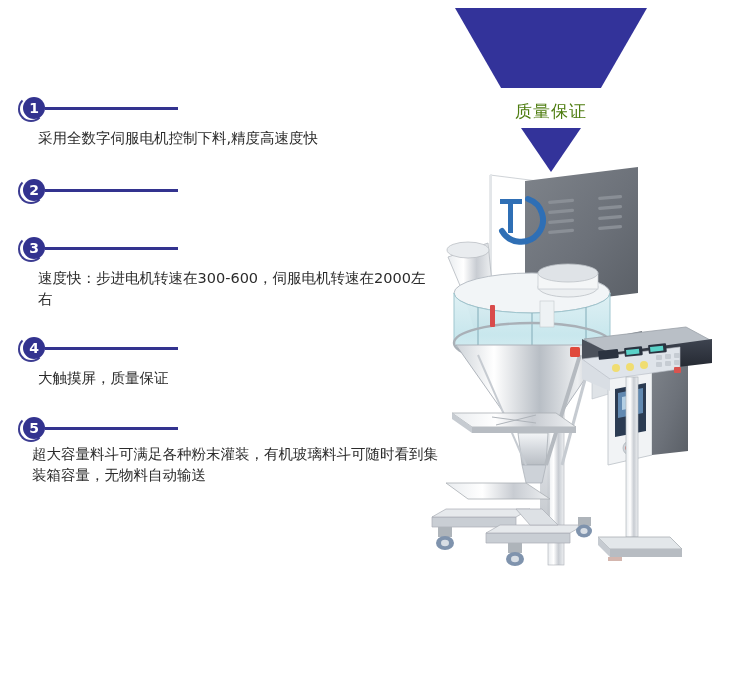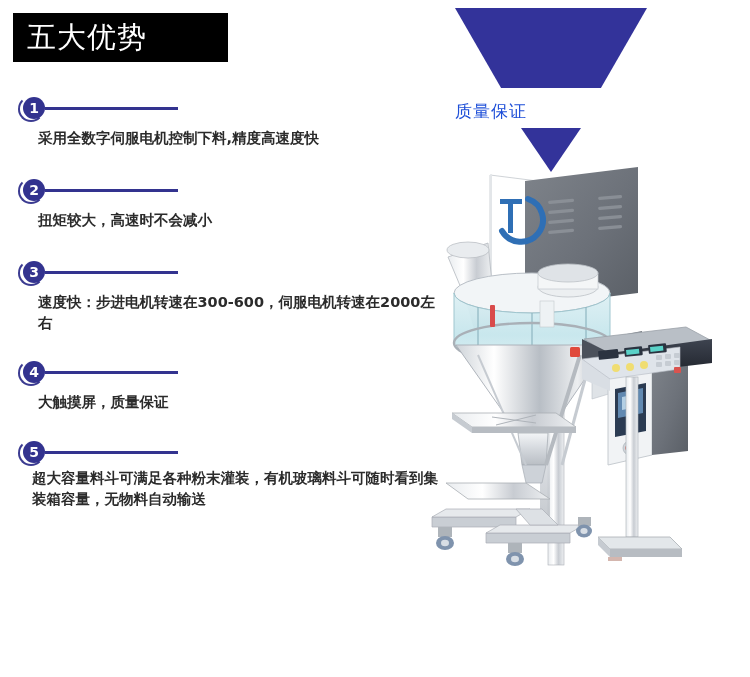--- a/index.html
+++ b/index.html
@@ -58,58 +58,54 @@
     background:#33338f;
   }
   .adv-text{
     margin-left:20px;
     font-size:14.5px;
     line-height:1.45;
     color:#2b2b2b;
     font-family:"DejaVu Sans","Liberation Sans",sans-serif;
     max-width:400px;
     padding-top:3px;
-    font-weight:bold;
   }
 
   
   .quality{
     position:absolute;left:455px;top:8px;width:200px;height:160px;
   }
   .q-trap{
     position:absolute;left:0;top:0;width:192px;height:80px;
     background:#33339a;
     clip-path:polygon(0% 0%, 100% 0%, 76% 100%, 24% 100%);
   }
   .q-label{
     position:absolute;left:0;top:92px;width:192px;
-    text-align:left;
-    color:#1d4ed8;
+    text-align:center;
+    color:#4d7c0f;
     font-size:17px;
     letter-spacing:1px;
     font-family:Liberation Serif, serif;
   }
   .q-tri{
     position:absolute;left:66px;top:120px;width:60px;height:44px;
     background:#33339a;
     clip-path:polygon(0% 0%, 100% 0%, 50% 100%);
   }
 
   
   .machine{position:absolute;left:430px;top:165px;width:290px;height:460px;}
   .machine svg{display:block;}
 </style>
 </head>
 <body>
 
 <div class="page">
 
-  <div class="title-banner">
-    <span class="title-text">五大优势</span>
-  </div>
 
   <div class="adv-list">
 
     <div class="adv-item" style="margin-bottom:28px;">
       <div class="adv-head">
         <div class="badge">
           <div class="arc"></div>
           <div class="disc">1</div>
         </div>
         <div class="rule"></div>
@@ -118,21 +114,20 @@
     </div>
 
     <div class="adv-item" style="margin-bottom:28px;">
       <div class="adv-head">
         <div class="badge">
           <div class="arc"></div>
           <div class="disc">2</div>
         </div>
         <div class="rule"></div>
       </div>
-      <div class="adv-text">扭矩较大，高速时不会减小</div>
     </div>
 
     <div class="adv-item" style="margin-bottom:25px;">
       <div class="adv-head">
         <div class="badge">
           <div class="arc"></div>
           <div class="disc">3</div>
         </div>
         <div class="rule"></div>
       </div>

